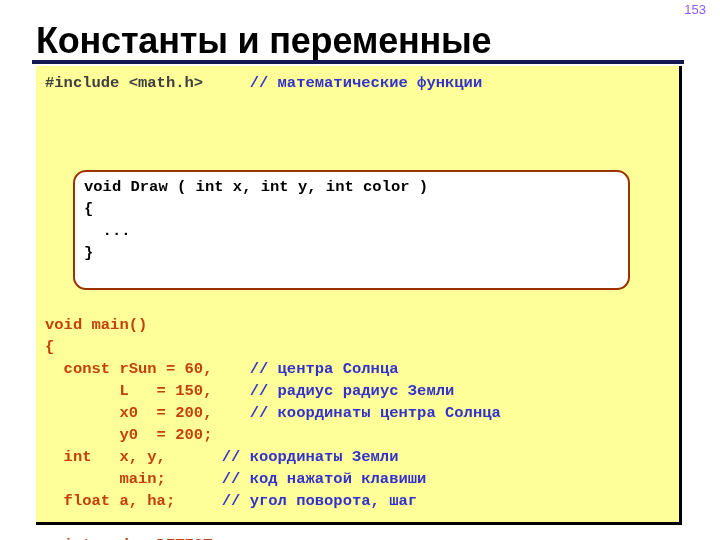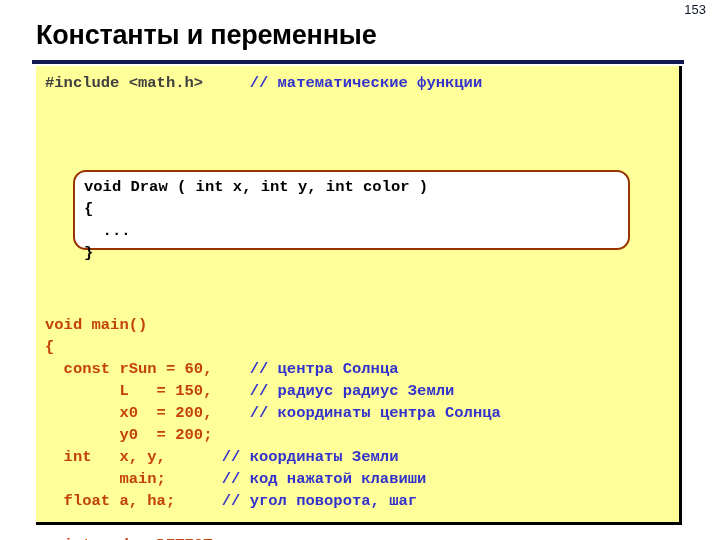--- a/index.html
+++ b/index.html
@@ -23,31 +23,31 @@
     background: #ffffff;
   }
 
   
   .page-number {
     position: absolute;
     top: 2px;
     right: 14px;
     font-family: "Liberation Sans", sans-serif;
     font-size: 13px;
-    color: #0f172a;
+    color: #8b5cf6;
     letter-spacing: 0px;
   }
 
   
   .slide-title {
     position: absolute;
     left: 36px;
     top: 20px;
     font-family: "Liberation Sans", sans-serif;
-    font-size: 27px;
+    font-size: 36px;
     font-weight: bold;
     color: #000000;
     letter-spacing: -0.2px;
     white-space: nowrap;
   }
 
   
   .title-rule {
     position: absolute;
     left: 32px;
@@ -86,21 +86,21 @@
   .tok-green { color: #404040; }
   .tok-blue  { color: #3333cc; }
   .tok-black { color: #c2410c; }
 
   
   .draw-box {
     position: absolute;
     left: 37px;
     top: 104px;
     width: 557px;
-    height: 80px;
+    height: 120px;
     background: #ffffff;
     border: 2px solid #993300;
     border-radius: 13px;
     box-sizing: border-box;
   }
 
   .draw-pre {
     position: absolute;
     left: 9px;
     top: 4px;

